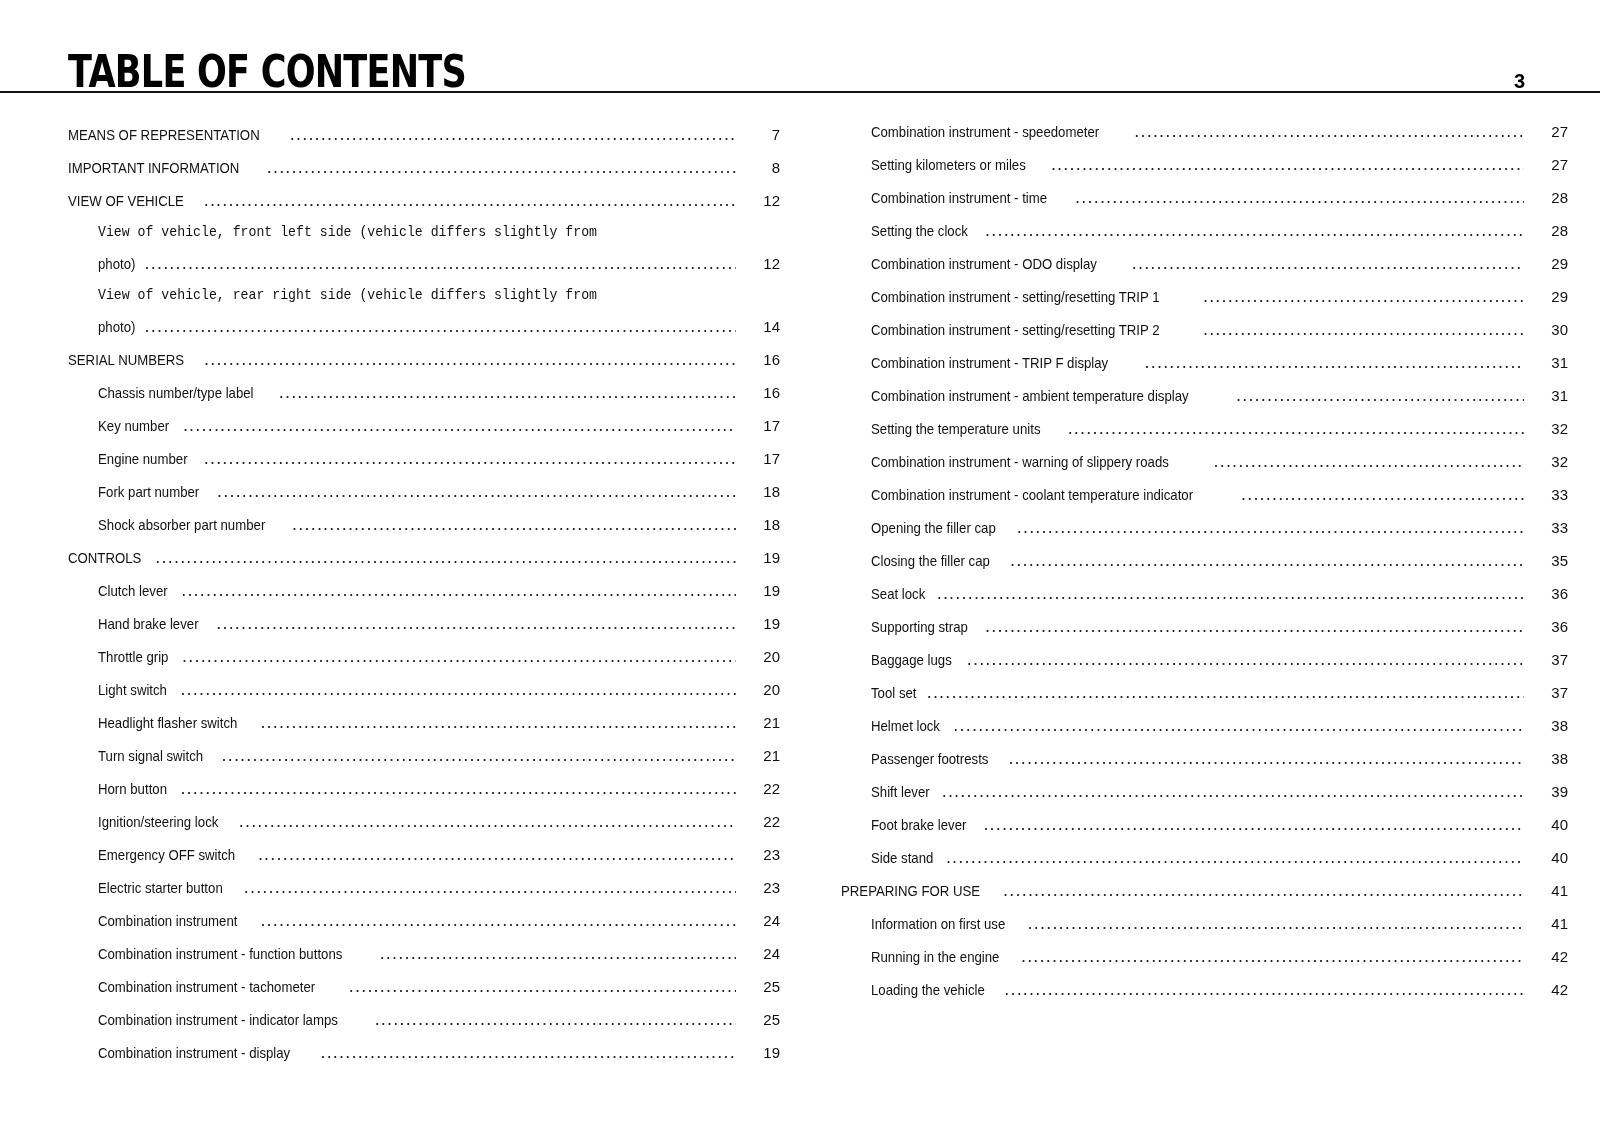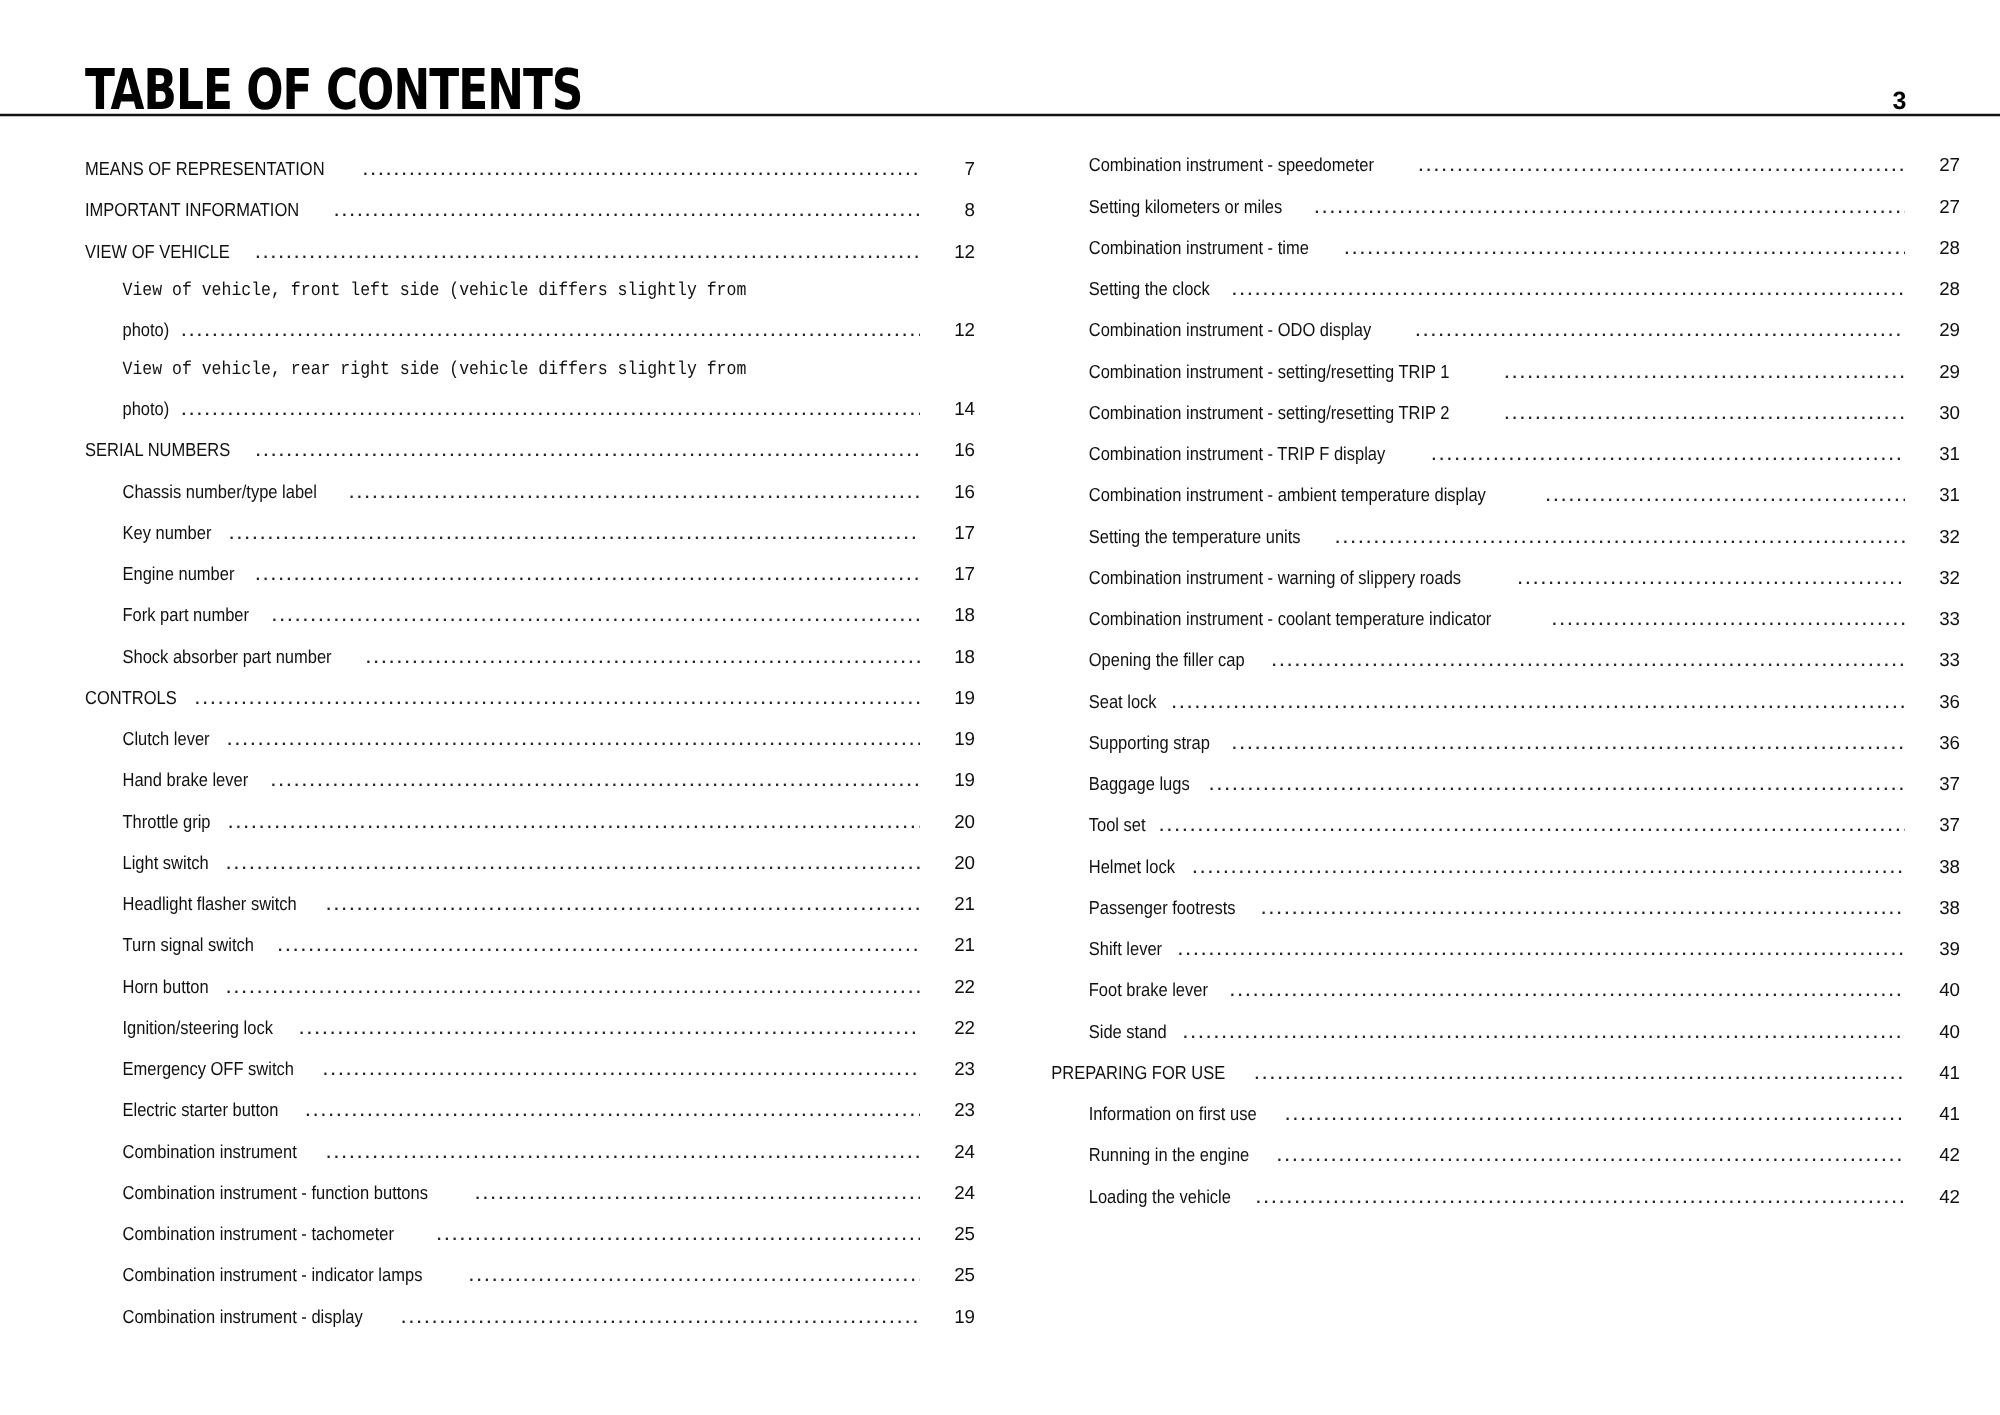--- a/index.html
+++ b/index.html
@@ -406,20 +406,27 @@
   </div>
   <div class="entry level-1">
     <div class="row">
         <span class="label narrow">Opening the filler cap</span>
         <span class="leader"></span>
         <span class="pg">33</span>
       </div>
   </div>
   <div class="entry level-1">
     <div class="row">
+        <span class="label narrow">Closing the filler cap</span>
+        <span class="leader"></span>
+        <span class="pg">35</span>
+      </div>
+  </div>
+  <div class="entry level-1">
+    <div class="row">
         <span class="label narrow">Seat lock</span>
         <span class="leader"></span>
         <span class="pg">36</span>
       </div>
   </div>
   <div class="entry level-1">
     <div class="row">
         <span class="label narrow">Supporting strap</span>
         <span class="leader"></span>
         <span class="pg">36</span>

